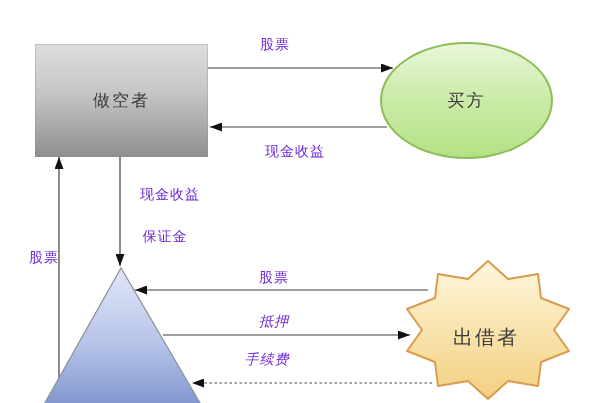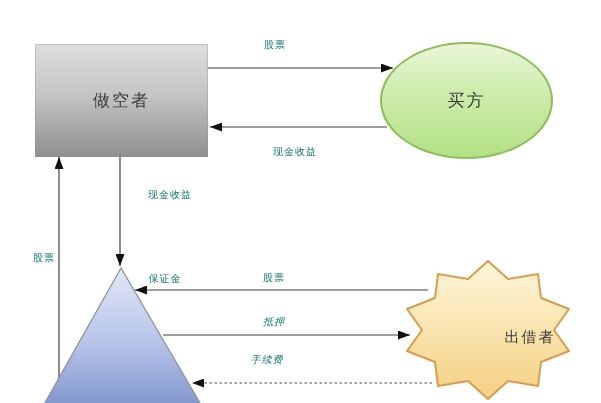--- a/index.html
+++ b/index.html
@@ -25,36 +25,36 @@
     border-radius:50%;
     border:2px solid #8cbd58;
     box-sizing:border-box;
     background:linear-gradient(180deg,#e9f6d8 0%,#cdecab 45%,#b3e184 100%);
   }
   .svg-node{position:absolute;}
   .tri-svg{left:28px;top:266px;}
   .star-svg{left:399px;top:259px;}
   .float-label{
     position:absolute;transform:translate(-50%,-50%);
-    color:#0f766e;font-size:10px;letter-spacing:1px;white-space:nowrap;
+    color:#6d28d9;font-size:14px;letter-spacing:1px;white-space:nowrap;
   }
   .float-node-label{
     position:absolute;transform:translate(-50%,-50%);
     color:#3b3b3b;font-size:16px;letter-spacing:2px;white-space:nowrap;
   }
   .lbl-stock-top{left:275px;top:45px;}
   .lbl-cash-return{left:295px;top:152px;}
   .lbl-cash-mid{left:170px;top:195px;}
-  .lbl-margin{left:165px;top:237px;margin-top:42px;}
+  .lbl-margin{left:165px;top:237px;}
   .lbl-stock-left{left:44px;top:258px;}
   .lbl-stock-right{left:274px;top:278px;}
   .lbl-collateral{left:274px;top:322px;font-style:italic;}
   .lbl-fee{left:267px;top:360px;font-style:italic;}
   .lbl-platform{left:121px;top:353px;}
-  .lbl-lender{left:486px;top:337px;font-size:15px;margin-left:44px;}
+  .lbl-lender{left:486px;top:337px;font-size:20px;}
 </style>
 </head>
 <body>
 
 <div class="canvas">
 
   <svg class="edge-layer" width="601" height="403" viewBox="0 0 601 403">
     <defs>
       <marker id="arrow" markerUnits="userSpaceOnUse" markerWidth="12" markerHeight="9" refX="12" refY="4.5" orient="auto">
         <path d="M0,0 L12,4.5 L0,9 Z" fill="#111111"></path>

